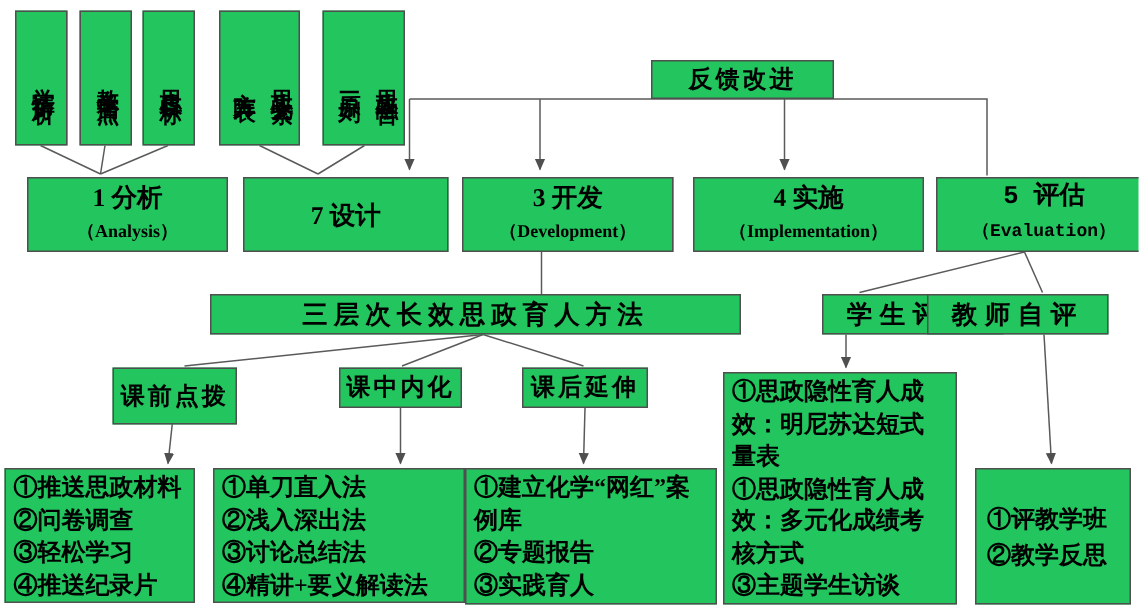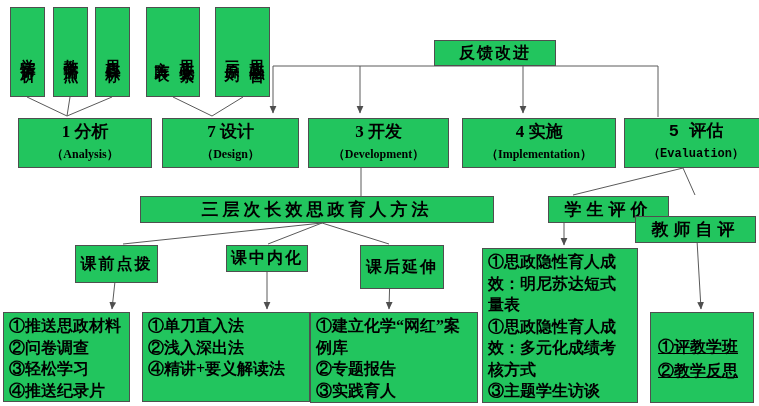--- a/index.html
+++ b/index.html
@@ -24,21 +24,21 @@
     top:118px; height:50px; display:flex; flex-direction:column;
     align-items:center; justify-content:center; text-align:left;
     font-weight:700; font-size:17px; line-height:23px;margin-left:12px;
   }
   .stage .en { font-size:12px; }
   
   .lbl { display:flex; align-items:center; justify-content:center; font-size:17px; }
   
   .detail { font-size:16px; line-height:21.5px; padding:2px 6px 0 5px; overflow:hidden; }
   .detail.nowrap div { white-space:nowrap; }
-  .detail.center { display:flex; flex-direction:column; justify-content:center; padding-left:7px; line-height:24px;text-decoration:underline; }
+  .detail.center { display:flex; flex-direction:column; justify-content:center; padding-left:7px; line-height:24px; }
 </style>
 </head>
 <body>
 
 <div class="canvas">
 
   <svg class="wires" viewBox="0 0 759 406">
     <defs>
       <marker id="arw" viewBox="0 0 8 8" refX="7" refY="4" markerWidth="8" markerHeight="8" orient="auto">
         <path d="M0,0.6 L7.6,4 L0,7.4 Z" fill="#4f4f4f"></path>
@@ -101,21 +101,20 @@
   <div class="box lbl" style="left:434px;top:40px;width:122px;height:26px;font-size:16px;letter-spacing:2px;">
     <span>反馈改进</span>
   </div>
 
   <div class="box stage" style="left:6px;width:134px;">
     <span>1 分析</span>
     <span class="en">（Analysis）</span>
   </div>
   <div class="box stage" style="left:150px;width:137px;">
     <span>7 设计</span>
-    <span class="en">（Design）</span>
   </div>
   <div class="box stage" style="left:296px;width:141px;">
     <span>3 开发</span>
     <span class="en">（Development）</span>
   </div>
   <div class="box stage" style="left:450px;width:154px;">
     <span>4 实施</span>
     <span class="en">（Implementation）</span>
   </div>
   <div class="box stage" style="left:612px;width:144px;font-family:Liberation Mono, monospace;">
@@ -123,43 +122,44 @@
     <span class="en">（Evaluation）</span>
   </div>
 
   <div class="box lbl" style="left:140px;top:196px;width:354px;height:27px;letter-spacing:4px;">
     <span>三层次长效思政育人方法</span>
   </div>
 
   <div class="box lbl" style="left:504px;top:196px;width:121px;height:27px;letter-spacing:5px;margin-left:44px;">
     <span>学生评价</span>
   </div>
-  <div class="box lbl" style="left:635px;top:196px;width:121px;height:27px;letter-spacing:5px;margin-top:20px;">
+  <div class="box lbl" style="left:618px;top:196px;width:121px;height:27px;letter-spacing:5px;">
     <span>教师自评</span>
   </div>
 
   <div class="box lbl" style="left:75px;top:245px;width:83px;height:38px;font-size:16px;letter-spacing:2px;">
     <span>课前点拨</span>
   </div>
   <div class="box lbl" style="left:226px;top:245px;width:82px;height:27px;font-size:16px;letter-spacing:2px;">
     <span>课中内化</span>
   </div>
-  <div class="box lbl" style="left:360px;top:245px;width:84px;height:44px;font-size:16px;letter-spacing:2px;">
+  <div class="box lbl" style="left:348px;top:245px;width:84px;height:27px;font-size:16px;letter-spacing:2px;">
     <span>课后延伸</span>
   </div>
 
   <div class="box detail nowrap" style="left:3px;top:312px;width:127px;height:90px;">
     <div>①推送思政材料</div>
     <div>②问卷调查</div>
     <div>③轻松学习</div>
     <div>④推送纪录片</div>
   </div>
   <div class="box detail nowrap" style="left:142px;top:312px;width:168px;height:90px;">
     <div>①单刀直入法</div>
     <div>②浅入深出法</div>
+    <div>③讨论总结法</div>
     <div>④精讲+要义解读法</div>
   </div>
   <div class="box detail" style="left:310px;top:312px;width:168px;height:91px;">
     <div>①建立化学“网红”案例库</div>
     <div>②专题报告</div>
     <div>③实践育人</div>
   </div>
   <div class="box detail" style="left:482px;top:248px;width:156px;height:155px;padding-right:12px;">
     <div>①思政隐性育人成效：明尼苏达短式量表</div>
     <div>①思政隐性育人成效：多元化成绩考核方式</div>

